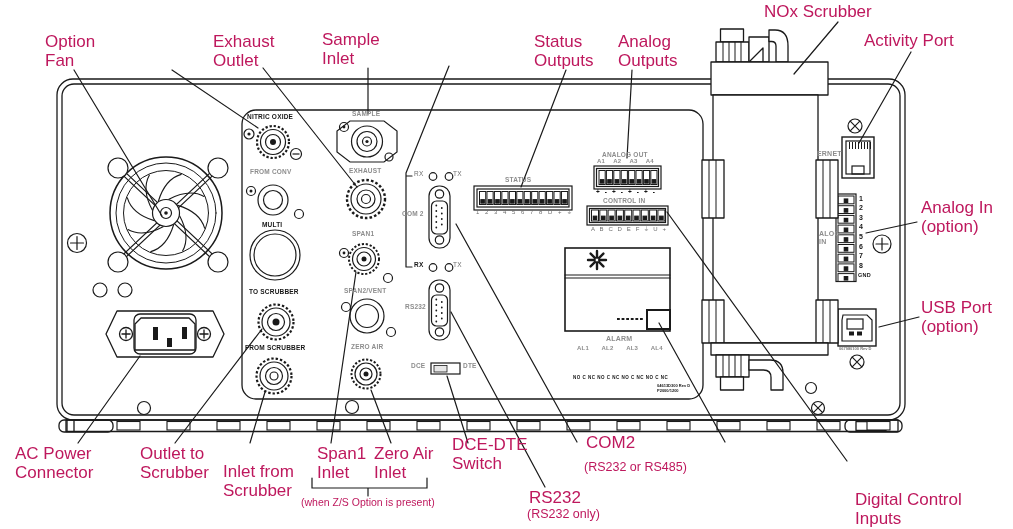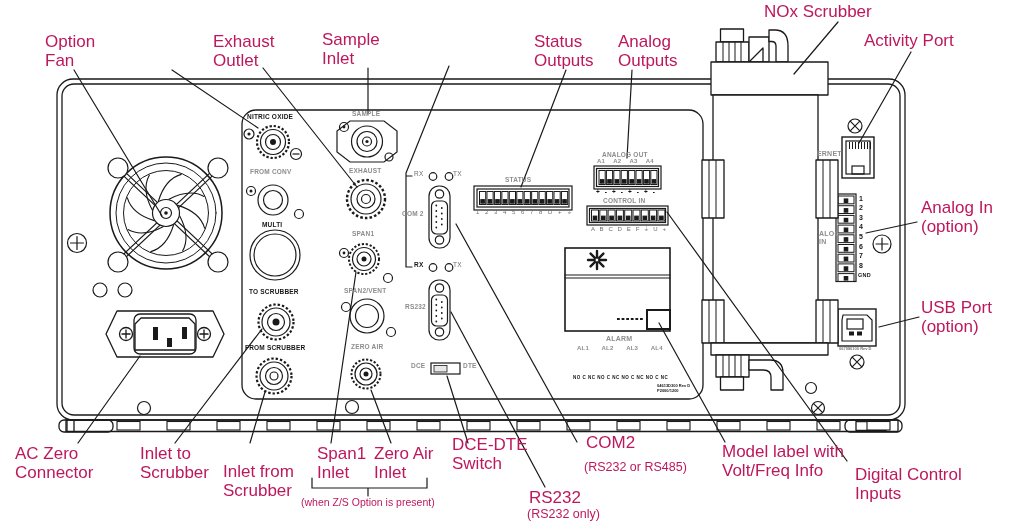--- a/index.html
+++ b/index.html
@@ -406,40 +406,38 @@
 <div class="lbl" style="left:534px;top:33px">Status
 Outputs</div>
 <div class="lbl" style="left:618px;top:33px">Analog
 Outputs</div>
 <div class="lbl" style="left:764px;top:3px">NOx Scrubber</div>
 <div class="lbl" style="left:864px;top:32px">Activity Port</div>
 <div class="lbl" style="left:921px;top:199px">Analog In
 (option)</div>
 <div class="lbl" style="left:921px;top:299px">USB Port
 (option)</div>
-<div class="lbl" style="left:15px;top:445px">AC Zero
+<div class="lbl" style="left:15px;top:445px">AC Power
 Connector</div>
-<div class="lbl" style="left:140px;top:445px">Inlet to
+<div class="lbl" style="left:140px;top:445px">Outlet to
 Scrubber</div>
 <div class="lbl" style="left:223px;top:463px">Inlet from
 Scrubber</div>
 <div class="lbl" style="left:317px;top:445px">Span1
 Inlet</div>
 <div class="lbl" style="left:374px;top:445px">Zero Air
 Inlet</div>
 <div class="lbl note" style="left:301px;top:497px">(when Z/S Option is present)</div>
 <div class="lbl" style="left:452px;top:436px">DCE-DTE
 Switch</div>
 <div class="lbl" style="left:529px;top:489px">RS232</div>
 <div class="lbl sub" style="left:527px;top:508px">(RS232 only)</div>
 <div class="lbl" style="left:586px;top:434px">COM2</div>
 <div class="lbl sub" style="left:584px;top:461px">(RS232 or RS485)</div>
-<div class="lbl" style="left:722px;top:443px">Model label with
-Volt/Freq Info</div>
-<div class="lbl" style="left:855px;top:466px">Digital Control
+<div class="lbl" style="left:855px;top:491px">Digital Control
 Inputs</div>
 
 <div class="silk" style="left:247px;top:113px">NITRIC OXIDE</div>
 <div class="silk gray" style="left:352px;top:110px">SAMPLE</div>
 <div class="silk gray" style="left:250px;top:168px">FROM CONV</div>
 <div class="silk gray" style="left:349px;top:167px">EXHAUST</div>
 <div class="silk" style="left:262px;top:221px">MULTI</div>
 <div class="silk gray" style="left:352px;top:230px">SPAN1</div>
 <div class="silk" style="left:249px;top:288px">TO SCRUBBER</div>
 <div class="silk gray" style="left:344px;top:287px">SPAN2/VENT</div>

